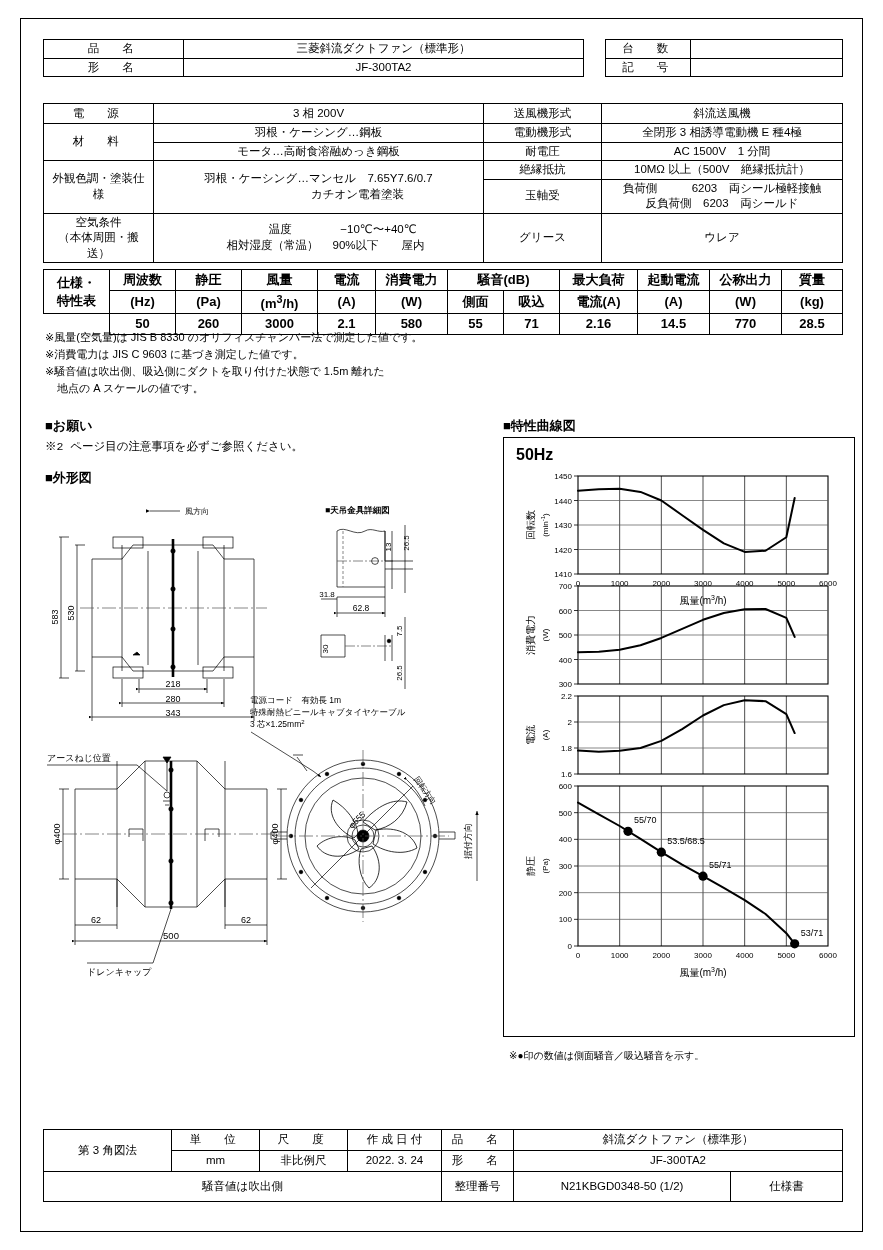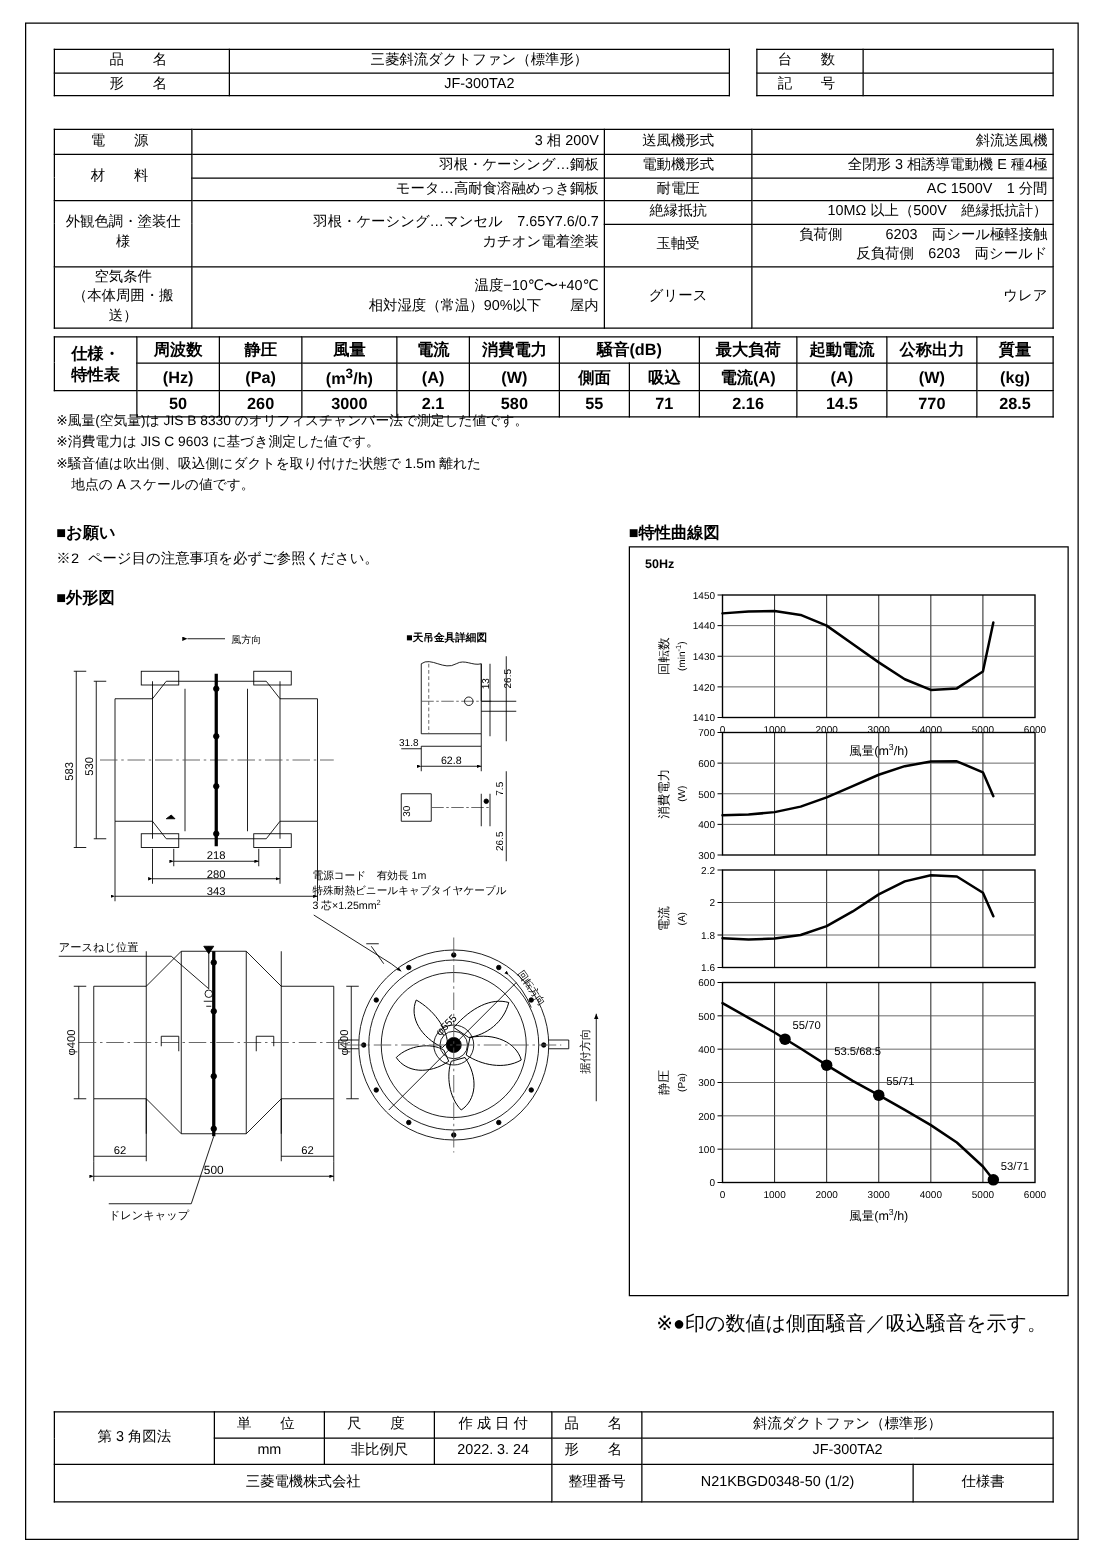--- a/index.html
+++ b/index.html
@@ -23,21 +23,21 @@
   table.grid { border-collapse: collapse; }
   table.grid td, table.grid th {
     border: 1px solid #000;
     padding: 1px 4px;
     font-size: 11.5px;
     line-height: 1.35;
     vertical-align: middle;
     font-weight: normal;
   }
   .ctr { text-align: center; }
-  .lft { text-align: right; }
+  .lft { text-align: center; }
   .sp { letter-spacing: .5em; padding-left:.5em; }
 
   
   #hdr { position:absolute; left:22px; top:20px; width:799px; }
   #hdr table { width:100%; }
   .hdr-gap { width: 22px; border:none !important; }
   .hdr-lbl { width:140px; }
   .hdr-val { font-size:15px; font-weight:bold; }
   .hdr-lbl2 { width:85px; }
 
@@ -73,23 +73,23 @@
   #draw { position:absolute; left:24px; top:470px; width:450px; height:520px; }
   #draw svg { display:block; }
 
   
   #curvebox {
     position:absolute; left:482px; top:418px;
     width:352px; height:600px;
     border:1px solid #000;
     background:#fff;
   }
-  #hz { position:absolute; left:12px; top:8px; font-size:10px; font-weight:bold; }
+  #hz { position:absolute; left:12px; top:8px; font-size:16px; font-weight:bold; }
   #curvebox svg { position:absolute; left:0; top:0; }
-  #curve-note { position:absolute; left:504px; top:1030px; font-size:16px; }
+  #curve-note { position:absolute; left:488px; top:1030px; font-size:10px; }
 
   
   #title { position:absolute; left:22px; top:1110px; width:799px; }
   #title table { width:100%; table-layout:fixed; }
   #title td { font-size:11.5px; height:21px; text-align:center; }
   .t-big { font-size:14px; font-weight:bold; }
   .t-mid { font-size:12px; }
 </style>
 </head>
 <body>
@@ -606,21 +606,21 @@
         <td class="ctr" colspan="2">斜流ダクトファン（標準形）</td>
       </tr>
       <tr>
         <td class="ctr">mm</td>
         <td class="ctr">非比例尺</td>
         <td class="ctr">2022. 3. 24</td>
         <td class="ctr sp">形　名</td>
         <td class="ctr" colspan="2">JF-300TA2</td>
       </tr>
       <tr>
-        <td class="ctr t-big" colspan="4" style="height:30px">三菱電機株式会社</td>
+        <td class="ctr t-big" colspan="4" style="height:30px">騒音値は吹出側</td>
         <td class="ctr">整理番号</td>
         <td class="ctr t-mid">N21KBGD0348-50 (1/2)</td>
         <td class="ctr">仕様書</td>
       </tr>
     </tbody>
         </table>
   </div>
 
 </div>
 </div>

